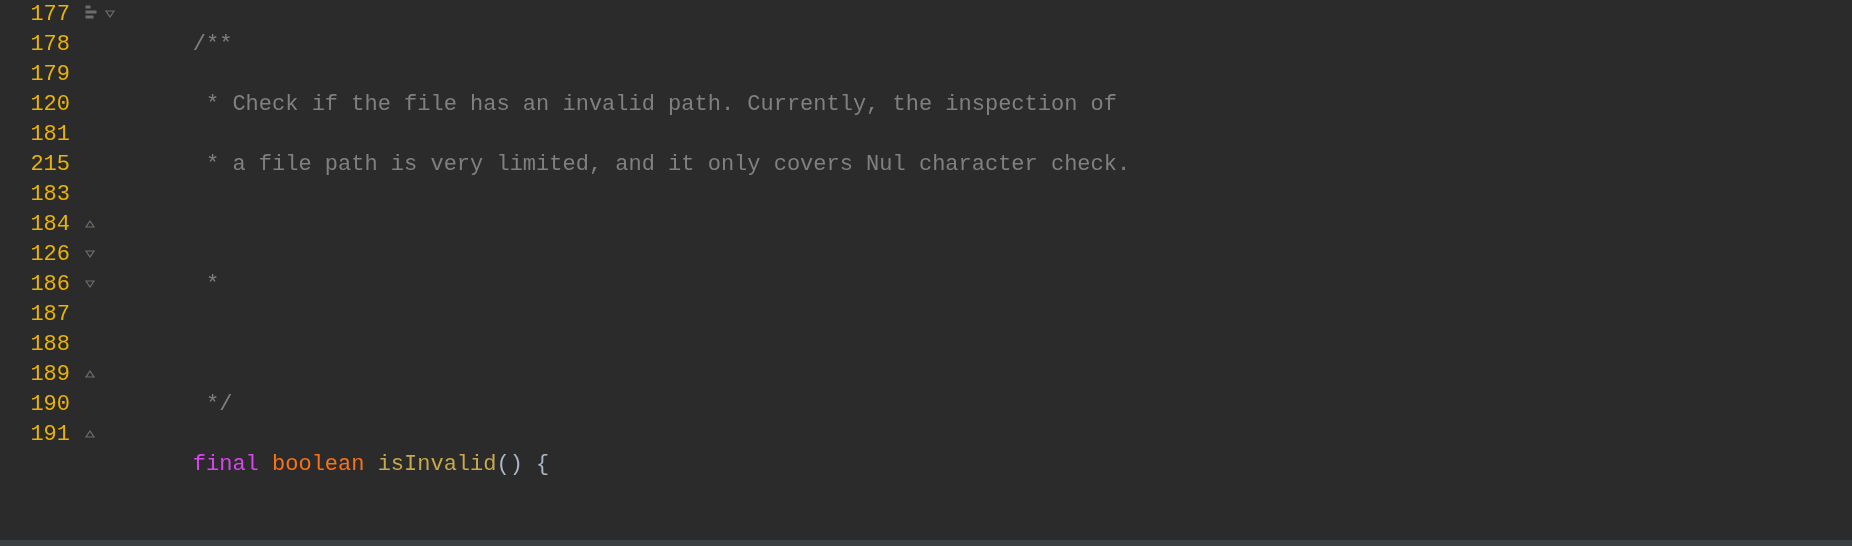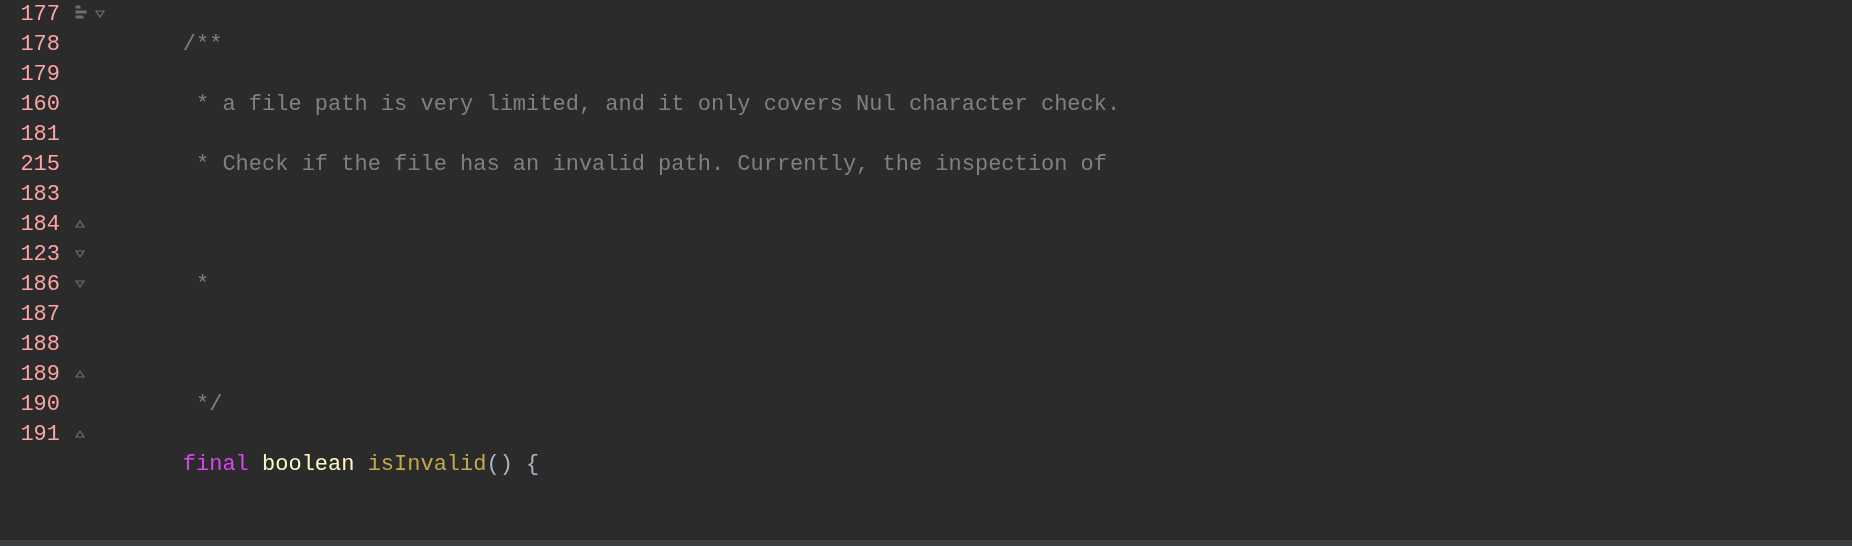--- a/index.html
+++ b/index.html
@@ -15,24 +15,25 @@
   }
   .editor {
     display: flex;
     width: 100%;
     height: 100%;
   }
   .gutter-line-numbers {
     width: 70px;
     padding-right: 10px;
     background: #2b2b2b;
-    color: #fca5a5;
+    color: #eab308;
     text-align: right;
     user-select: none;
     flex-shrink: 0;
+    margin-left: 10px;
   }
   .gutter-icons {
     width: 60px;
     background: #2b2b2b;
     flex-shrink: 0;
     user-select: none;
   }
   .gutter-icons .iconwrap {
     height: 30px;
     display: flex;
@@ -50,45 +51,45 @@
   .ln-cell { height: 30px; }
   .icon-svg { fill: #6e6e6e; stroke: #6e6e6e; }
 
   
   .tk-comment { color: #808080; }
   .tk-paren   { color: #a9b7c6; }
   .tk-brace   { color: #a9b7c6; }
   .tk-ident   { color: #a9b7c6; }
   .tk-methodname { color: #c6a84d; }
   .tk-finalkw  { color: #d946ef; }
-  .tk-booltype { color: #fef9c3; }
+  .tk-booltype { color: #f97316; }
 
   
   .bottom-bar {
     position: absolute;
     left:0; right:0; bottom:0;
     height: 6px;
     background: #3c3f41;
   }
 </style>
 </head>
 <body>
 
 <div class="editor">
 
   <div class="gutter-line-numbers">
     <div class="ln-cell">177</div>
     <div class="ln-cell">178</div>
     <div class="ln-cell">179</div>
-    <div class="ln-cell">160</div>
+    <div class="ln-cell">120</div>
     <div class="ln-cell">181</div>
     <div class="ln-cell">215</div>
     <div class="ln-cell">183</div>
     <div class="ln-cell">184</div>
-    <div class="ln-cell">123</div>
+    <div class="ln-cell">126</div>
     <div class="ln-cell">186</div>
     <div class="ln-cell">187</div>
     <div class="ln-cell">188</div>
     <div class="ln-cell">189</div>
     <div class="ln-cell">190</div>
     <div class="ln-cell">191</div>
   </div>
 
   <div class="gutter-icons">
     <div class="iconwrap">
@@ -146,22 +147,22 @@
       <span>
         <svg width="12" height="12" viewBox="0 0 12 12">
             <path d="M2 9 L10 9 L6 3 Z" fill="none" stroke="#6e6e6e" stroke-width="1.2"></path>
           </svg>
       </span>
     </div>
   </div>
 
   <div class="code-area">
 <div class="line"><span class="tk-ident">    </span><span class="tk-comment">/**</span></div>
+<div class="line"><span class="tk-ident">     </span><span class="tk-comment">* Check if the file has an invalid path. Currently, the inspection of</span></div>
 <div class="line"><span class="tk-ident">     </span><span class="tk-comment">* a file path is very limited, and it only covers Nul character check.</span></div>
-<div class="line"><span class="tk-ident">     </span><span class="tk-comment">* Check if the file has an invalid path. Currently, the inspection of</span></div>
 <div class="line"><span class="tk-ident">     </span></div>
 <div class="line"><span class="tk-ident">     </span><span class="tk-comment">*</span></div>
 <div class="line"><span class="tk-ident">     </span></div>
 <div class="line"><span class="tk-ident">     </span><span class="tk-comment">*/</span></div>
 <div class="line"><span class="tk-ident">    </span><span class="tk-finalkw">final</span><span> </span><span class="tk-booltype">boolean</span><span> </span><span class="tk-methodname">isInvalid</span><span class="tk-paren">()</span><span> </span><span class="tk-brace">{</span></div>
 
 
 
 
 

